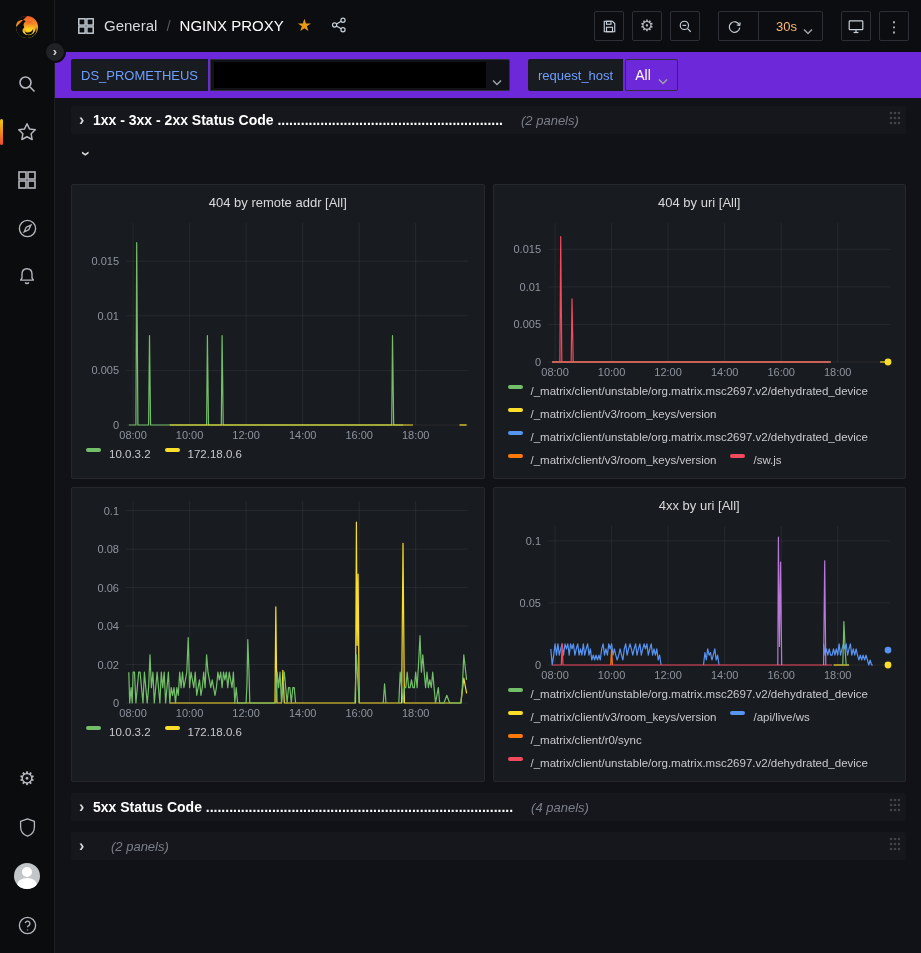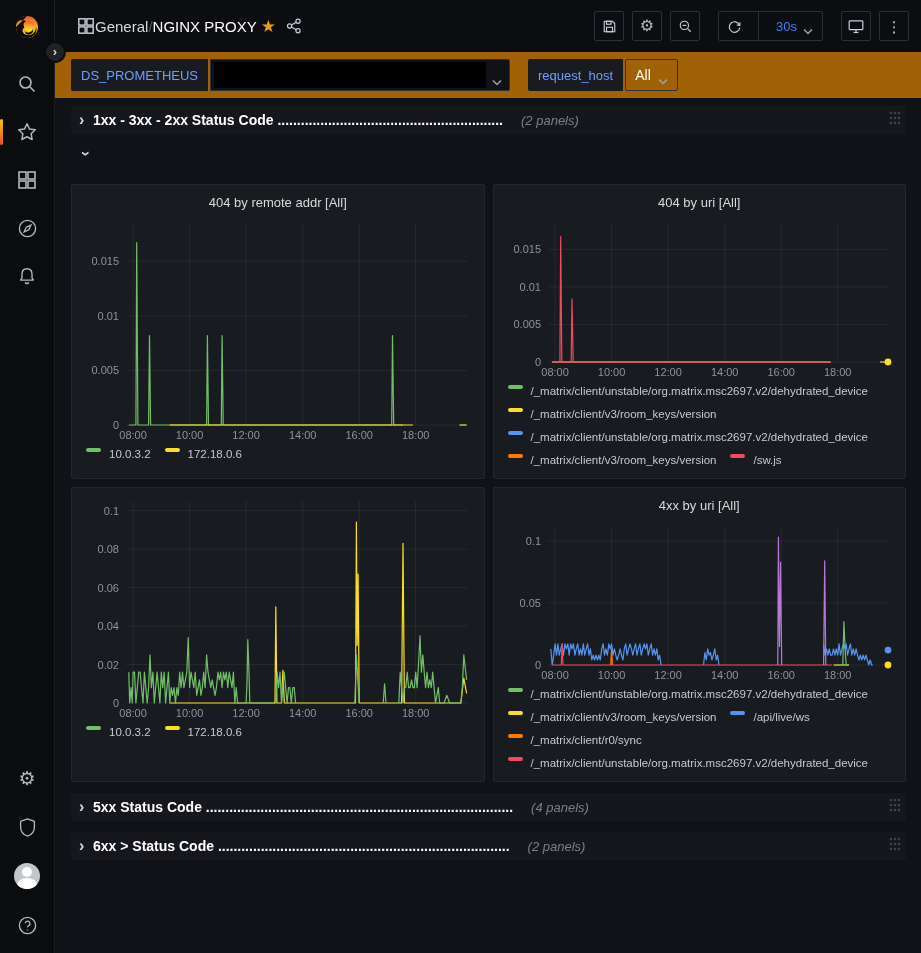--- a/index.html
+++ b/index.html
@@ -31,41 +31,41 @@
   .expand-btn {
     position: fixed; left: 44px; top: 41px; width: 22px; height: 22px; border-radius: 50%;
     background: #202226; border: 2px solid #0b0c0e; color: #d8d9da; z-index: 9;
     display: flex; align-items: center; justify-content: center; font-size: 13px; font-weight: 700; cursor: pointer; padding-bottom: 1px;
   }
   
   .topnav {
     margin-left: 55px; height: 52px; background: #0c0d10;
     display: flex; align-items: center; padding: 0 12px 0 22px;
   }
-  .crumb-wrap { display: flex; align-items: center; flex: 1; min-width: 0; }
+  .crumb-wrap { display: flex; align-items: flex-start; gap: 9px; flex: 1; min-width: 0; }
   .crumb-section { color: #d8d9da; font-size: 15px; cursor: pointer; }
   .crumb-sep { color: #55575c; font-size: 15px; }
   .crumb-title { color: #ffffff; font-size: 15px; font-weight: 500; cursor: pointer; }
   .star-filled { color: #eb9b13; font-size: 17px; margin-left: 4px; cursor: pointer; line-height: 1; }
   .icon-btn {
     height: 30px; min-width: 30px; border: 1px solid #2c2f36; border-radius: 2px;
     background: transparent; color: #c7d0d9; display: flex; align-items: center; justify-content: center;
     margin-left: 8px; cursor: pointer; padding: 0 6px; gap: 6px;
   }
   .icon-btn svg { stroke: #c7d0d9; }
   .plain-icon { background: none; border: none; color: #c7d0d9; cursor: pointer; display:flex; align-items:center; margin-left: 10px; }
   .plain-icon svg { stroke: #c7d0d9; }
   .time-label { font-size: 13px; color: #d8d9da; }
   .tz-label { font-size: 11px; color: #eb7b18; font-weight: 600; }
-  .interval-label { font-size: 13px; color: #3b82f6; }
+  .interval-label { font-size: 13px; color: #fdba74; }
   .btn-divider { width: 1px; align-self: stretch; background: #2c2f36; margin: 0 2px; }
   .kebab-glyph { font-size: 15px; letter-spacing: 0; line-height: 1; color: #c7d0d9; }
   .caret { width: 10px; height: 7px; }
   
-  .submenu { margin-left: 55px; padding: 7px 16px; display: flex; align-items: center; gap: 0; background: #a16207; }
+  .submenu { margin-left: 55px; padding: 7px 16px; display: flex; align-items: center; gap: 0; background: #6d28d9; }
   .var-label {
     height: 32px; display: flex; align-items: center; padding: 0 10px; background: #181b1f;
     color: #6e9fff; font-size: 13px; font-weight: 500; border-radius: 2px 0 0 2px; cursor: pointer;
   }
   .ds-select {
     height: 32px; width: 300px; border: 1px solid #2e3136; background: #111217; margin-left: 2px;
     display: flex; align-items: center; cursor: pointer; border-radius: 0 2px 2px 0;
   }
   .ds-redacted { height: 26px; flex: 1; margin: 0 6px 0 3px; background: #000; }
   .submenu-group { display: flex; align-items: center; margin-left: 18px; }
@@ -499,21 +499,20 @@
           <circle cx="10" cy="7" r="1.3"></circle>
           <circle cx="2" cy="12" r="1.3"></circle>
           <circle cx="6" cy="12" r="1.3"></circle>
           <circle cx="10" cy="12" r="1.3"></circle>
         </svg>
     </span>
   </div>
 
   <div class="dash-row collapsed">
     <span class="row-chevron">›</span>
-    <span class="row-title">6xx &gt; Status Code ...........................................................................</span>
     <span class="row-count">(2 panels)</span>
     <span class="row-handle">
       <svg width="11" height="14" viewBox="0 0 11 14" fill="#4b4e54">
           <circle cx="2" cy="2" r="1.3"></circle>
           <circle cx="6" cy="2" r="1.3"></circle>
           <circle cx="10" cy="2" r="1.3"></circle>
           <circle cx="2" cy="7" r="1.3"></circle>
           <circle cx="6" cy="7" r="1.3"></circle>
           <circle cx="10" cy="7" r="1.3"></circle>
           <circle cx="2" cy="12" r="1.3"></circle>

